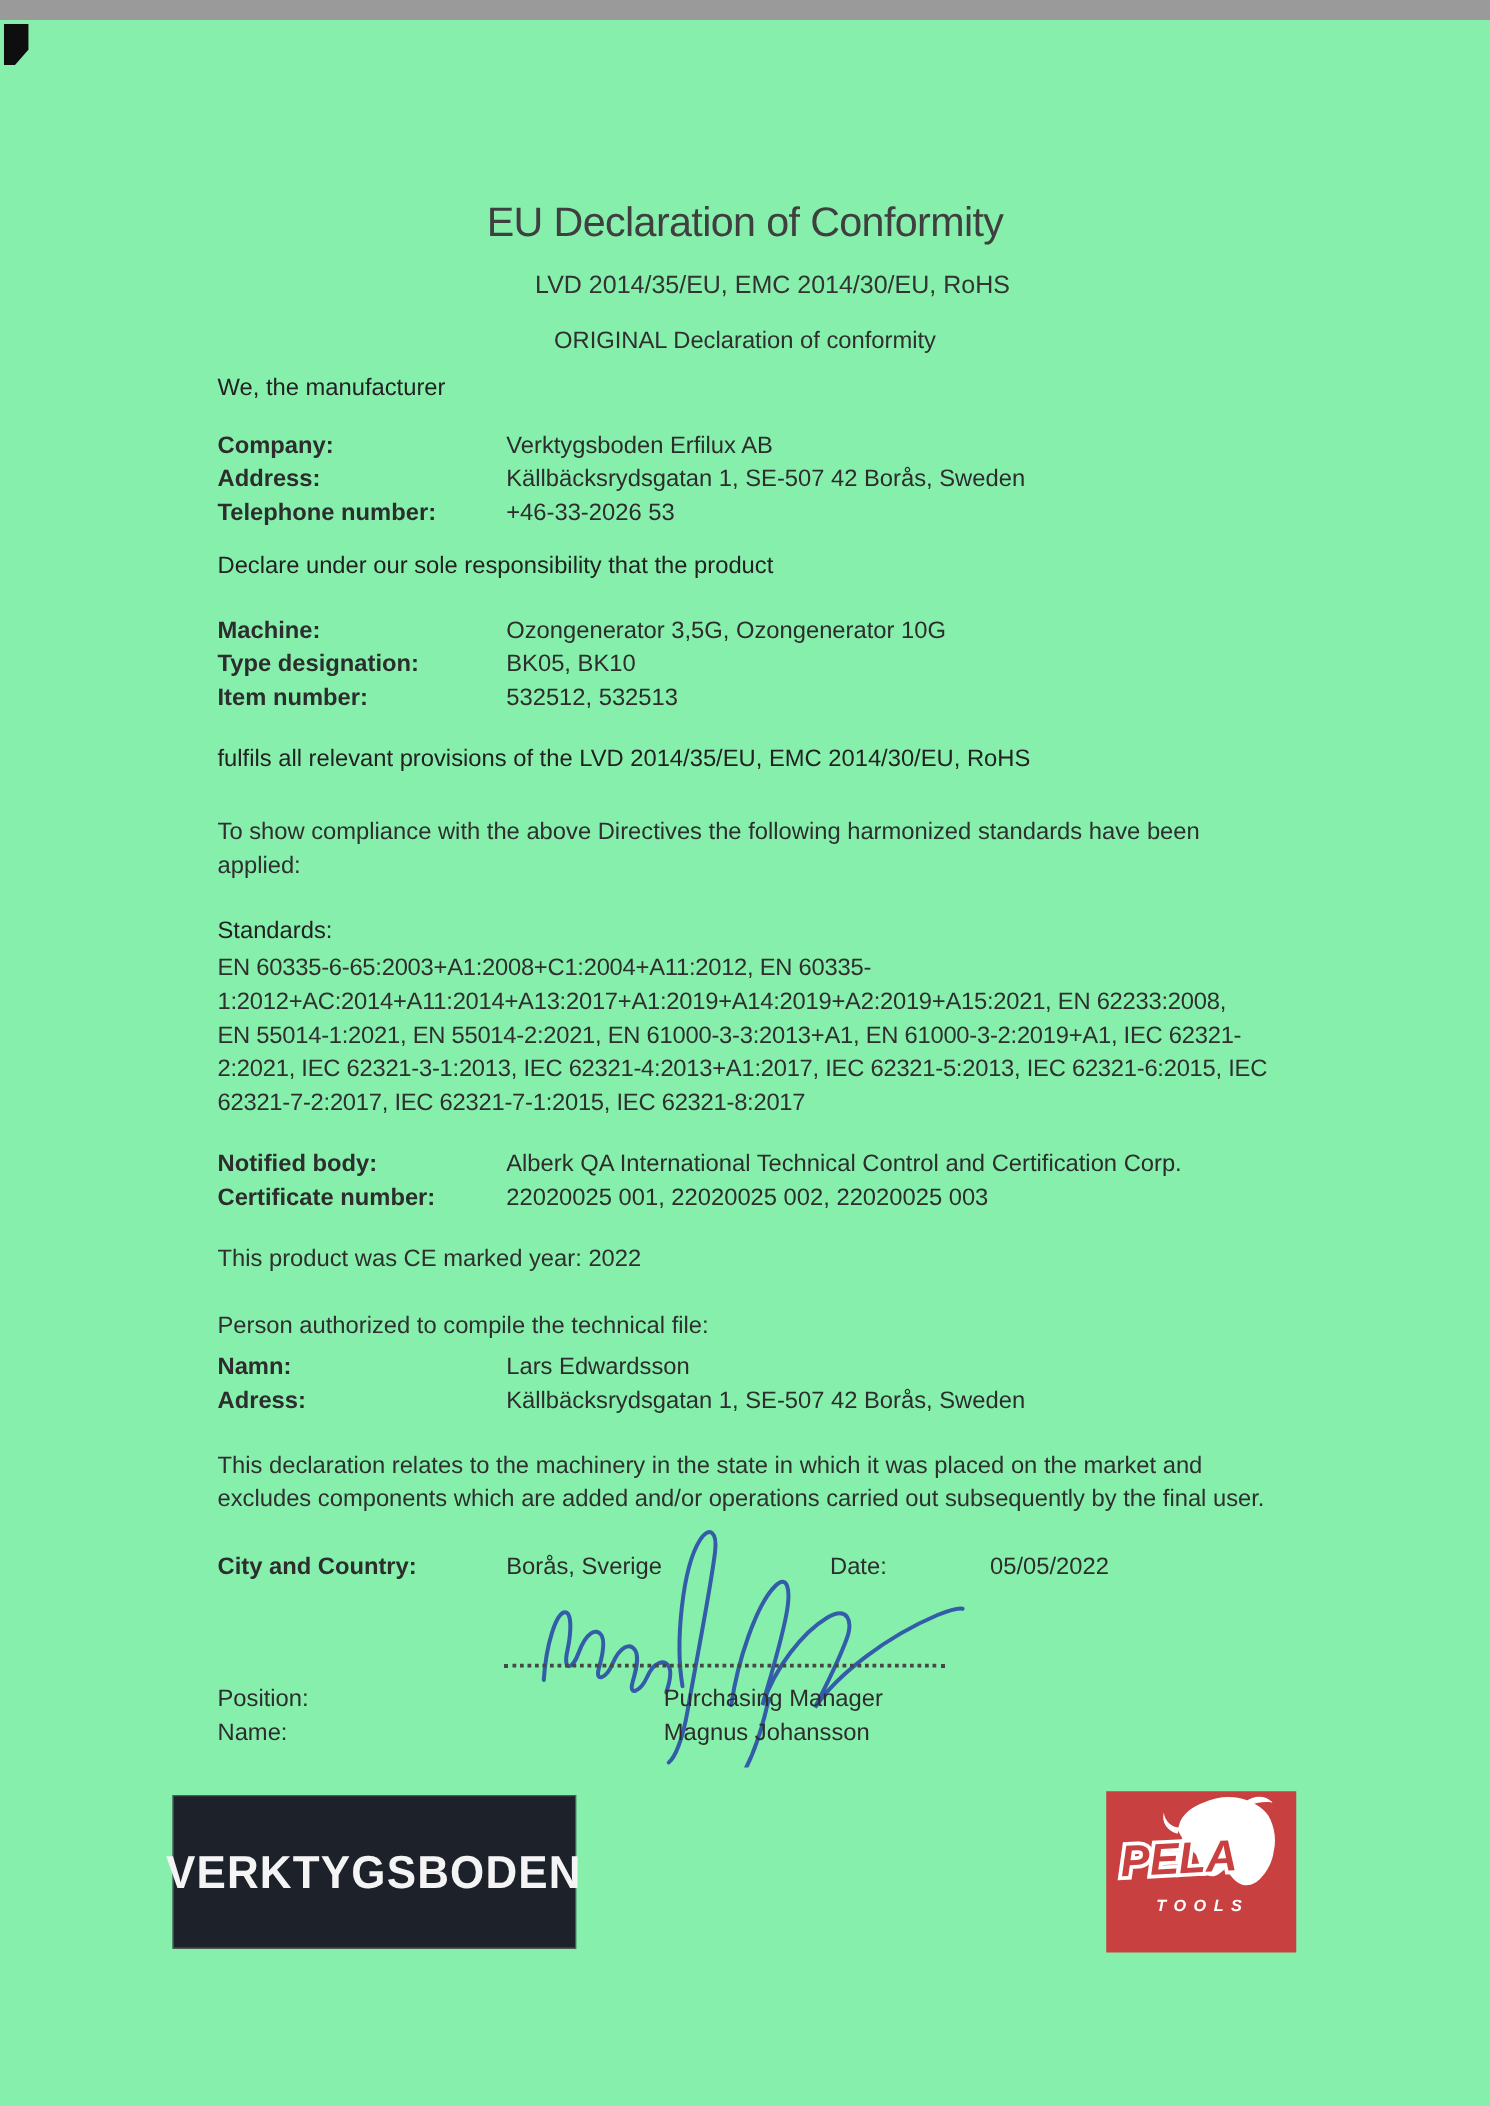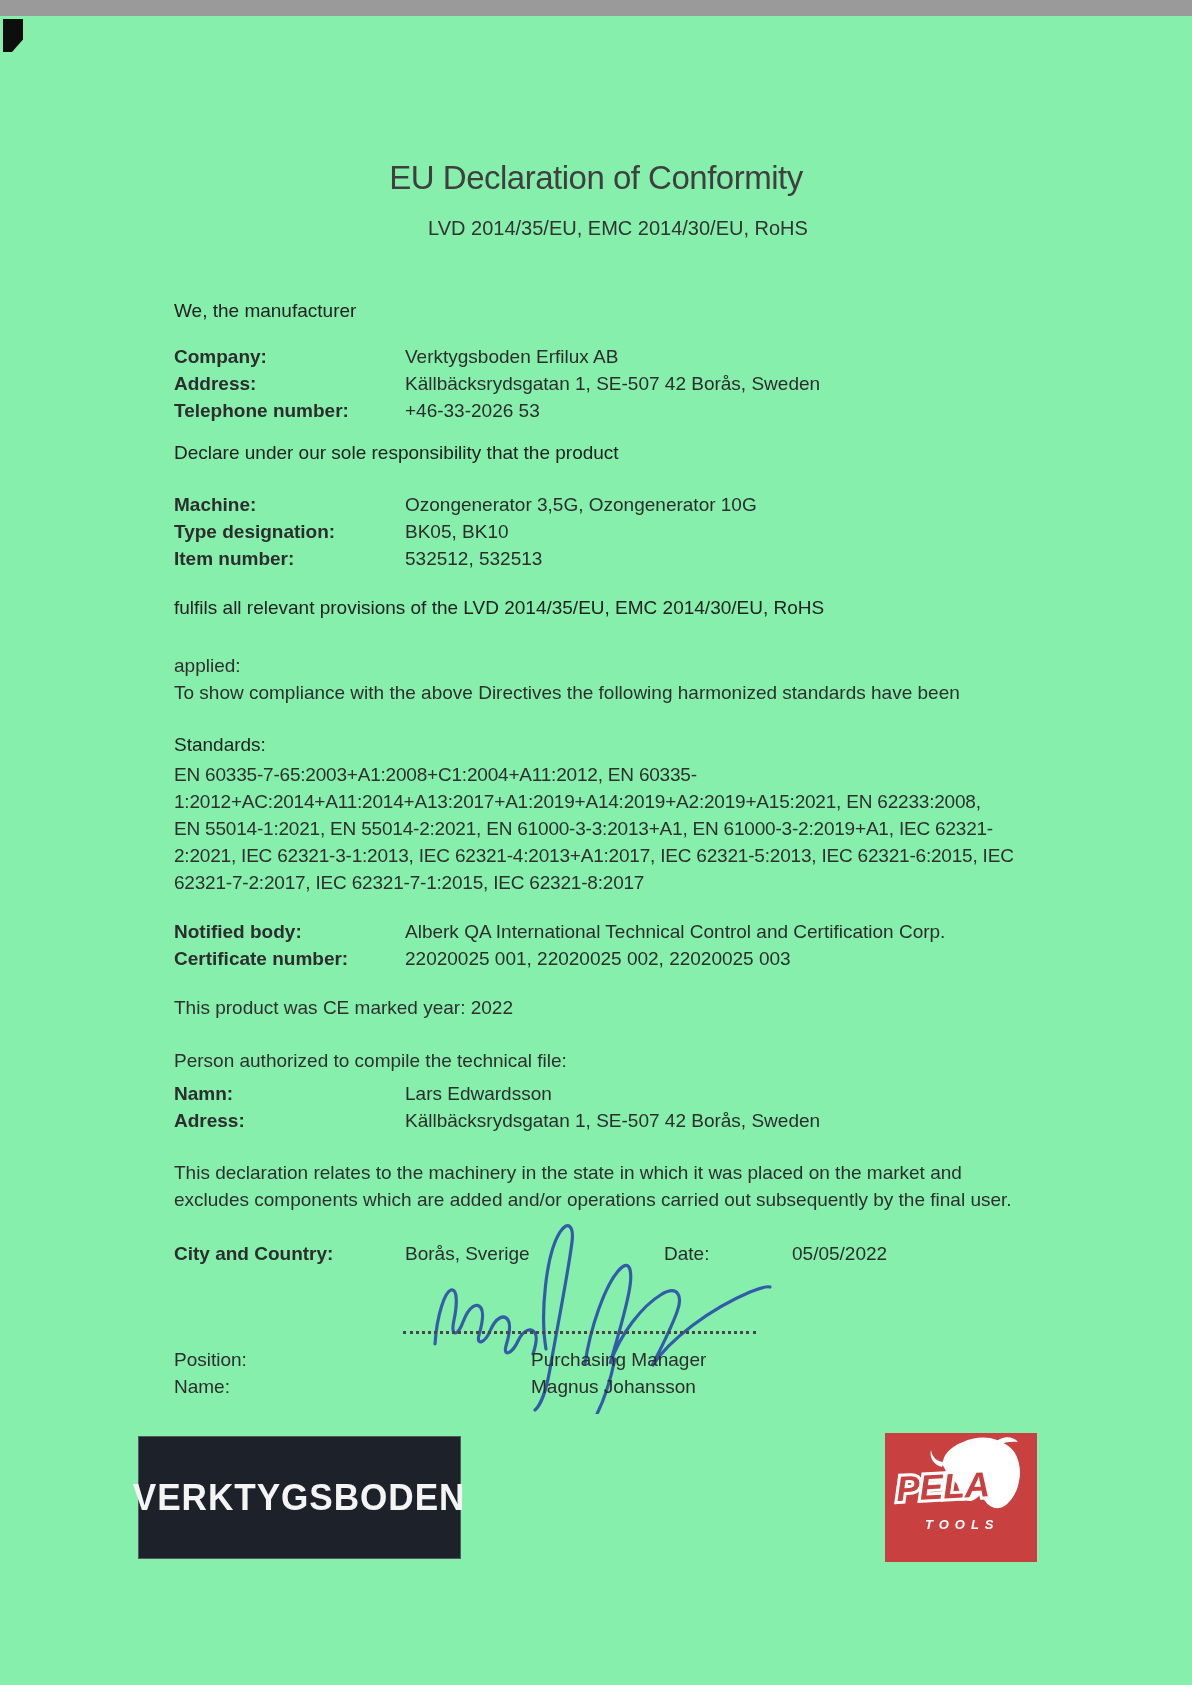--- a/index.html
+++ b/index.html
@@ -53,20 +53,21 @@
 </style>
 </head>
 <body>
 
 <div class="page">
 
   <div class="abs corner-artifact"></div>
 
   <div class="abs centered doc-title" style="top:143px;">EU Declaration of Conformity</div>
   <div class="abs centered doc-subtitle" style="top:201px;">LVD 2014/35/EU, EMC 2014/30/EU, RoHS</div>
+  <div class="abs centered doc-line" style="top:246px;">ORIGINAL Declaration of conformity</div>
 
   <div class="abs left-col doc-line bold" style="top:284px;">We, the manufacturer</div>
 
   <div class="abs left-col block" style="top:327px;">
     <div class="row">
       <span class="lbl">Company:</span>
       <span>Verktygsboden Erfilux AB</span>
     </div>
     <div class="row">
       <span class="lbl">Address:</span>
@@ -91,28 +92,28 @@
     </div>
     <div class="row">
       <span class="lbl">Item number:</span>
       <span>532512, 532513</span>
     </div>
   </div>
 
   <div class="abs left-col doc-line bold" style="top:581px;">fulfils all relevant provisions of the LVD 2014/35/EU, EMC 2014/30/EU, RoHS</div>
 
   <div class="abs left-col block" style="top:636px;">
+    <div class="doc-line">To show compliance with the above Directives the following harmonized standards have been</div>
     <div class="doc-line">applied:</div>
-    <div class="doc-line">To show compliance with the above Directives the following harmonized standards have been</div>
   </div>
 
   <div class="abs left-col doc-line bold" style="top:718px;">Standards:</div>
 
   <div class="abs left-col block" style="top:745px;letter-spacing:-0.2px;">
-    <div class="doc-line">EN 60335-7-65:2003+A1:2008+C1:2004+A11:2012, EN 60335-</div>
+    <div class="doc-line">EN 60335-6-65:2003+A1:2008+C1:2004+A11:2012, EN 60335-</div>
     <div class="doc-line">1:2012+AC:2014+A11:2014+A13:2017+A1:2019+A14:2019+A2:2019+A15:2021, EN 62233:2008,</div>
     <div class="doc-line">EN 55014-1:2021, EN 55014-2:2021, EN 61000-3-3:2013+A1, EN 61000-3-2:2019+A1, IEC 62321-</div>
     <div class="doc-line">2:2021, IEC 62321-3-1:2013, IEC 62321-4:2013+A1:2017, IEC 62321-5:2013, IEC 62321-6:2015, IEC</div>
     <div class="doc-line">62321-7-2:2017, IEC 62321-7-1:2015, IEC 62321-8:2017</div>
   </div>
 
   <div class="abs left-col block" style="top:902px;">
     <div class="row">
       <span class="lbl">Notified body:</span>
       <span>Alberk QA International Technical Control and Certification Corp.</span>

